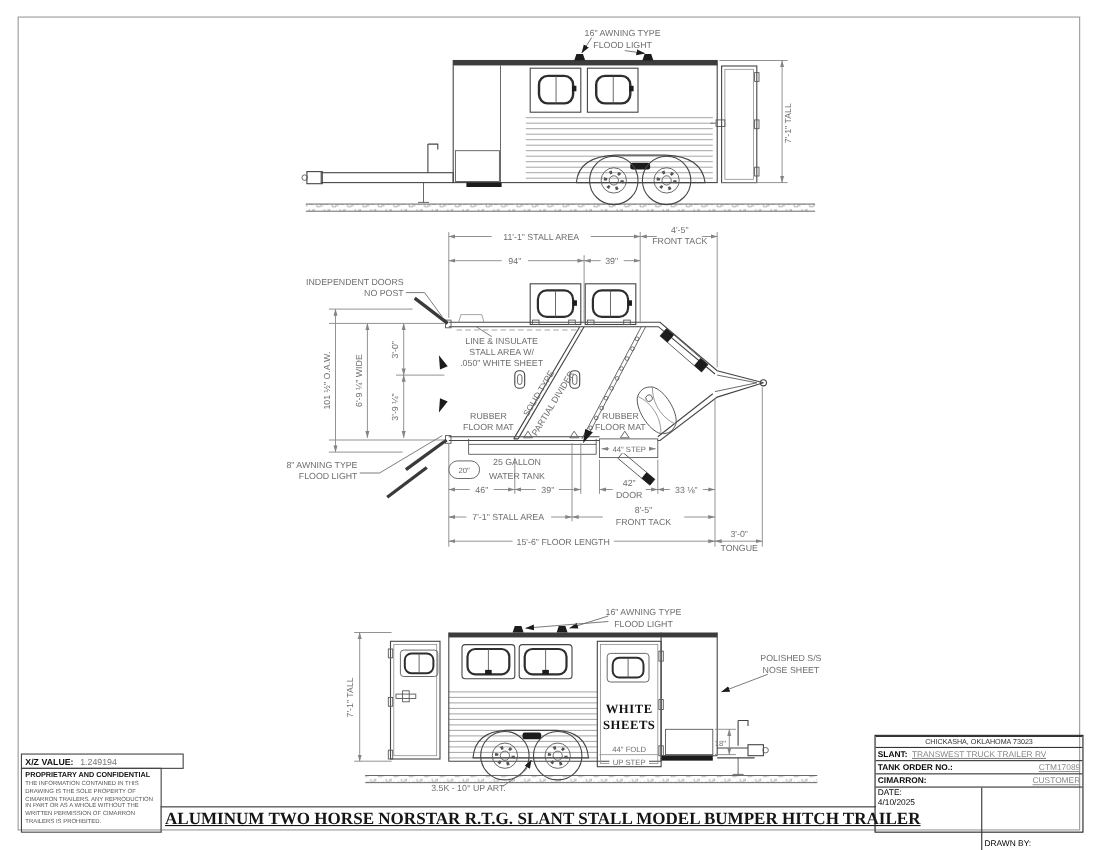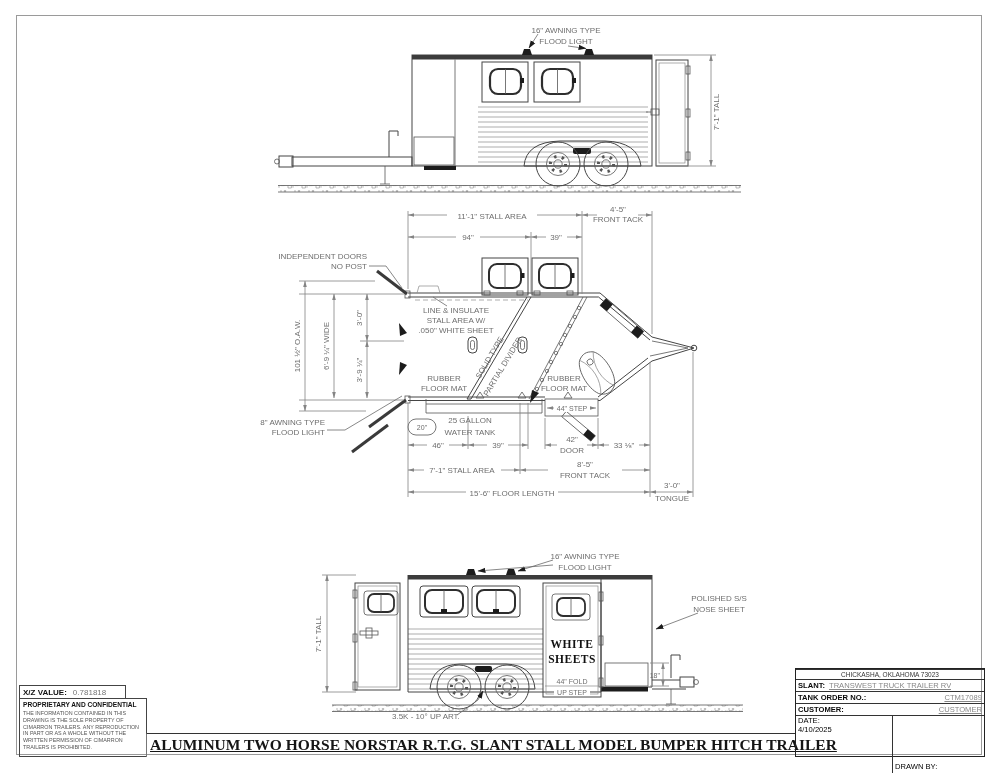--- a/index.html
+++ b/index.html
@@ -19,21 +19,21 @@
   .roof{fill:#3c3c3c;stroke:none}
   .bgr{fill:#fff;stroke:none}
   text{fill:#6e6e6e;font-family:"Liberation Sans",sans-serif;font-size:8px;}
   text.t7{font-size:7px}
   text.mid{text-anchor:middle}
   text.end{text-anchor:end}
   text.wsheets{font-family:"Liberation Serif",serif;font-weight:bold;font-size:11.5px;fill:#111;
                text-anchor:middle;letter-spacing:.5px}
   
   .absblk{position:absolute;box-sizing:border-box;}
-  #xz-box{left:19px;top:685px;width:107px;height:14px;border:1px solid #444;
+  #xz-box{left:19px;top:685px;width:148px;height:14px;border:1px solid #444;
           display:flex;align-items:center;padding:0 3px;font-size:8px;}
   #xz-box .lab{font-weight:bold;color:#111;margin-right:6px;white-space:nowrap;}
   #xz-box .val{color:#777;}
   #prop-box{left:19px;top:698px;width:128px;height:59px;border:1px solid #444;
             padding:2px 3px;}
   #prop-box .ptitle{font-size:6.6px;font-weight:bold;color:#111;margin-bottom:2px;}
   #prop-box .pbody{font-size:5.4px;line-height:1.25;color:#555;}
   #footer-rule{left:146px;top:733px;width:650px;height:24px;
                border-top:1.2px solid #333;border-left:1px solid #777;}
   #main-title{left:150px;top:736px;width:642px;text-align:center;
@@ -396,21 +396,21 @@
       <line x1="663" y1="663" x2="663" y2="686" class="dim" marker-start="url(#ar)" marker-end="url(#ar)"></line>
       <text class="end t7" x="660" y="678">18"</text>
 
       <text x="392" y="719">3.5K - 10° UP ART.</text>
       <path class="ldr" d="M457 715 L478 700 L483 691" marker-end="url(#arb)"></path>
     </g>
   </svg>
 
   <div id="xz-box" class="absblk">
     <span class="lab">X/Z VALUE:</span>
-    <span class="val">0.781818</span>
+    <span class="val">1.249194</span>
   </div>
   <div id="prop-box" class="absblk">
     <div class="ptitle">PROPRIETARY AND CONFIDENTIAL</div>
     <div class="pbody">THE INFORMATION CONTAINED IN THIS DRAWING IS THE SOLE PROPERTY OF CIMARRON TRAILERS.  ANY REPRODUCTION IN PART OR AS A WHOLE WITHOUT THE WRITTEN PERMISSION OF CIMARRON TRAILERS IS PROHIBITED.</div>
   </div>
 
   <div id="footer-rule" class="absblk"></div>
   <div id="main-title" class="absblk">ALUMINUM TWO HORSE NORSTAR R.T.G. SLANT STALL MODEL BUMPER HITCH TRAILER</div>
 
   <div id="title-block" class="absblk">
@@ -424,21 +424,21 @@
     <div class="tb-addr">CHICKASHA, OKLAHOMA 73023</div>
     <div class="tb-row">
       <span class="lab">SLANT:</span>
       <span class="val">TRANSWEST TRUCK TRAILER RV</span>
     </div>
     <div class="tb-row">
       <span class="lab">TANK ORDER NO.:</span>
       <span class="val center">CTM17089</span>
     </div>
     <div class="tb-row">
-      <span class="lab">CUSTOMER:</span>
+      <span class="lab">CIMARRON:</span>
       <span class="val center">CUSTOMER</span>
     </div>
     <div class="tb-split">
       <div class="tb-cell left">
         <span class="lab">DATE:</span>
         <span class="val">4/10/2025</span>
       </div>
       <div class="tb-cell right">
         <span class="lab">DRAWN BY:</span>
         <span class="val">AJ</span>

